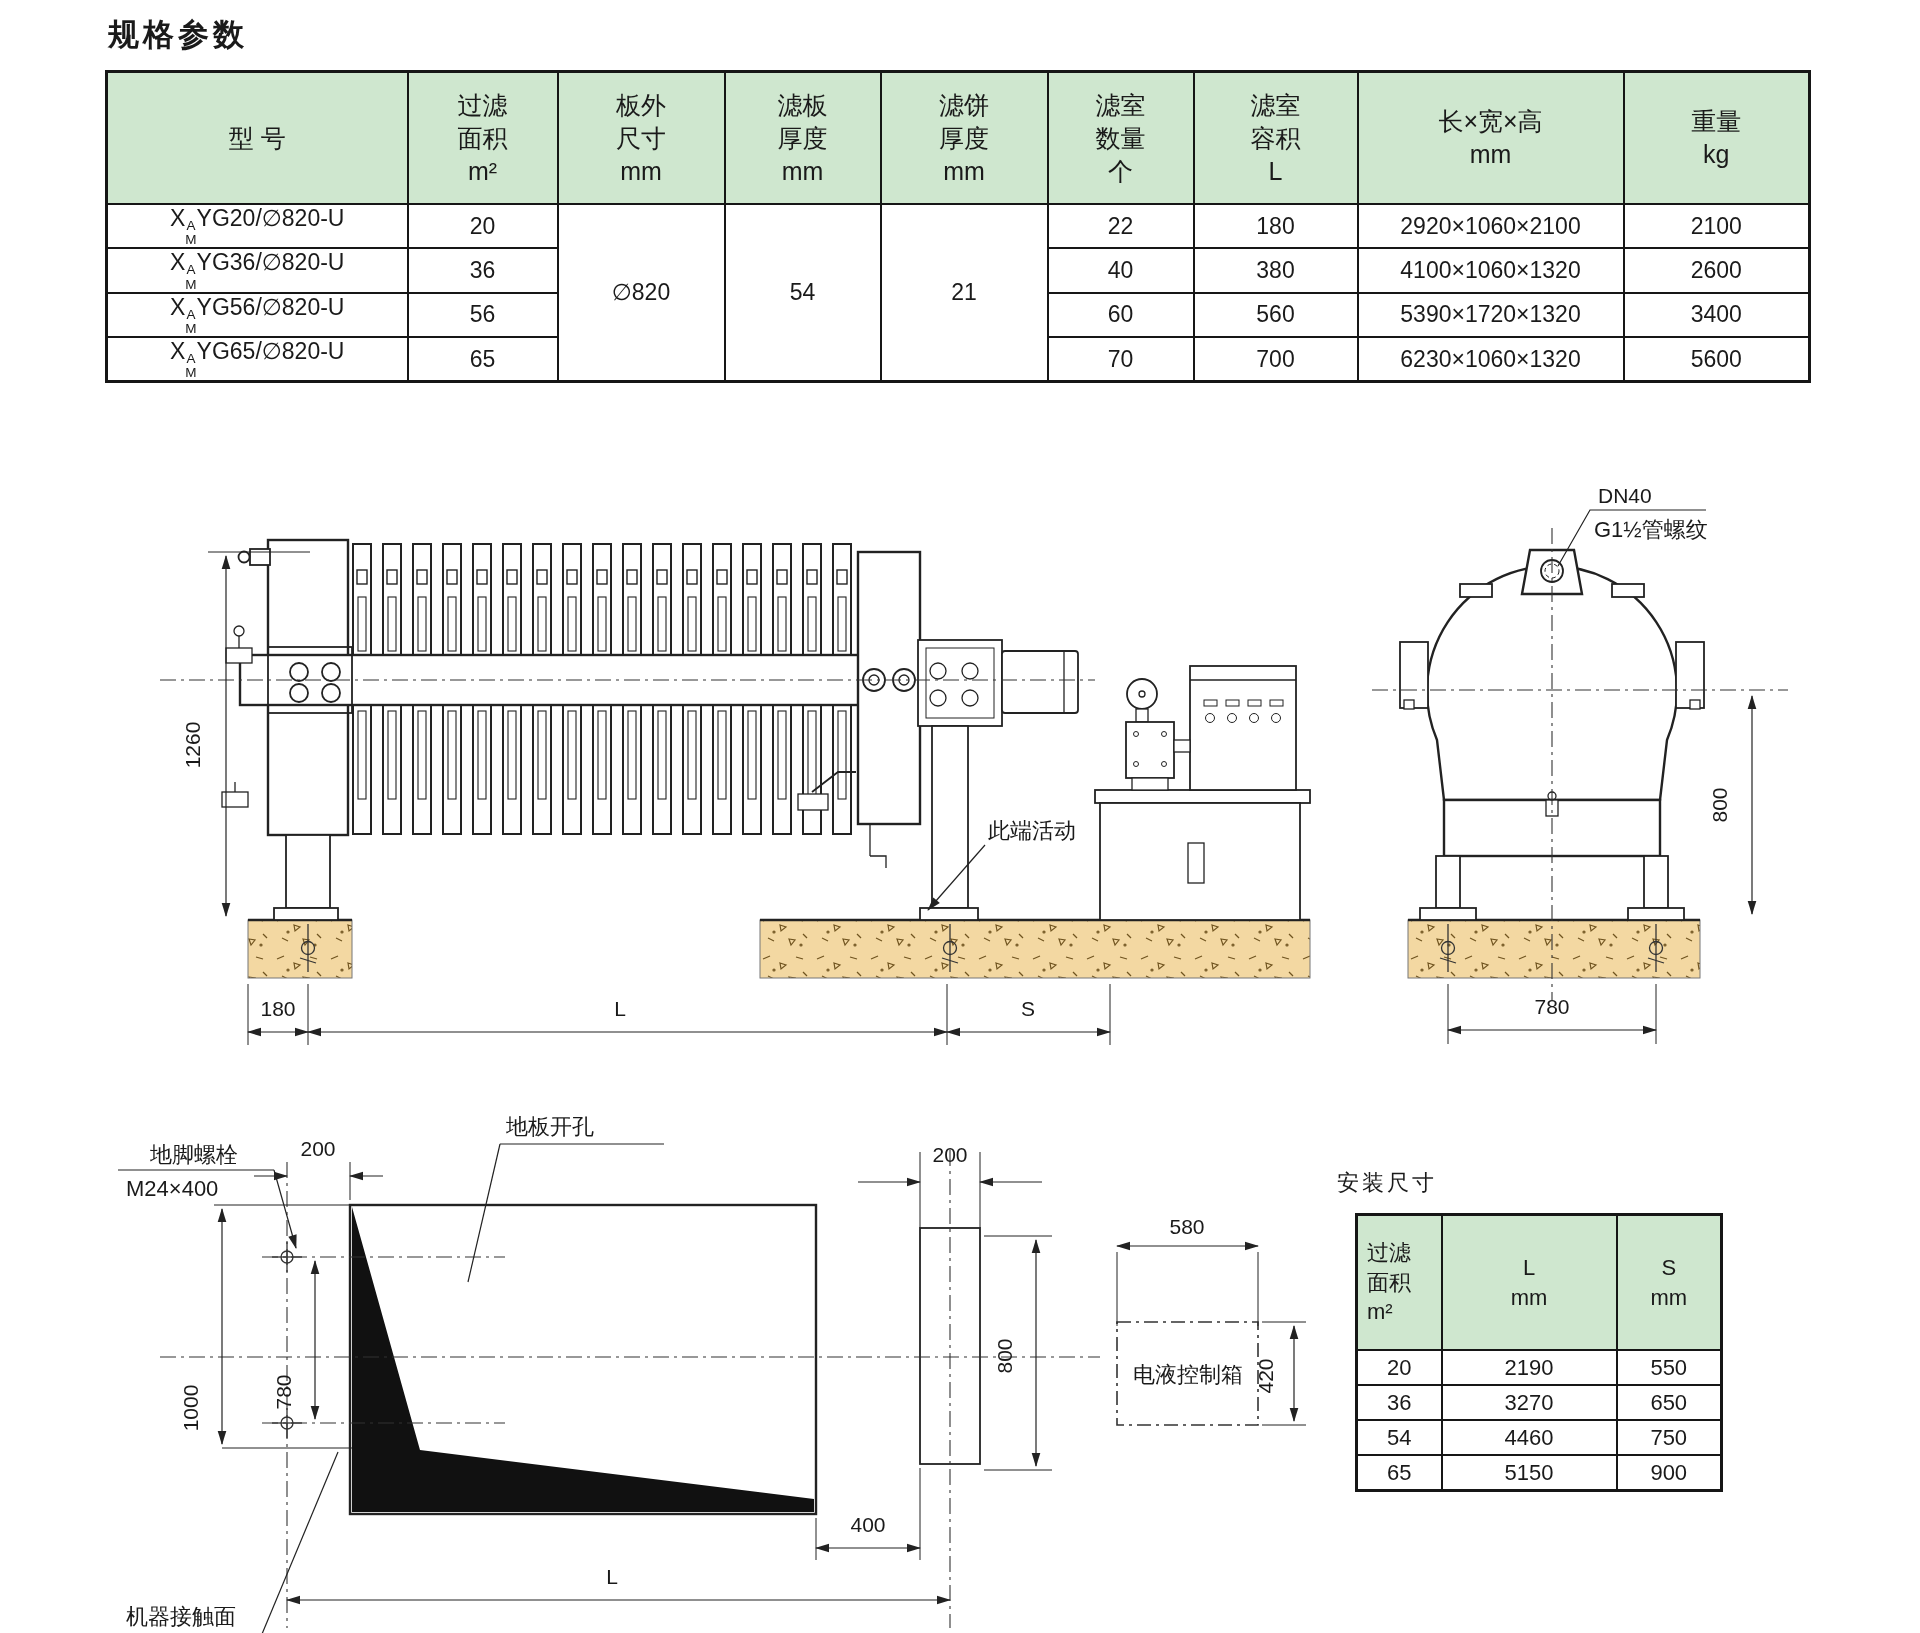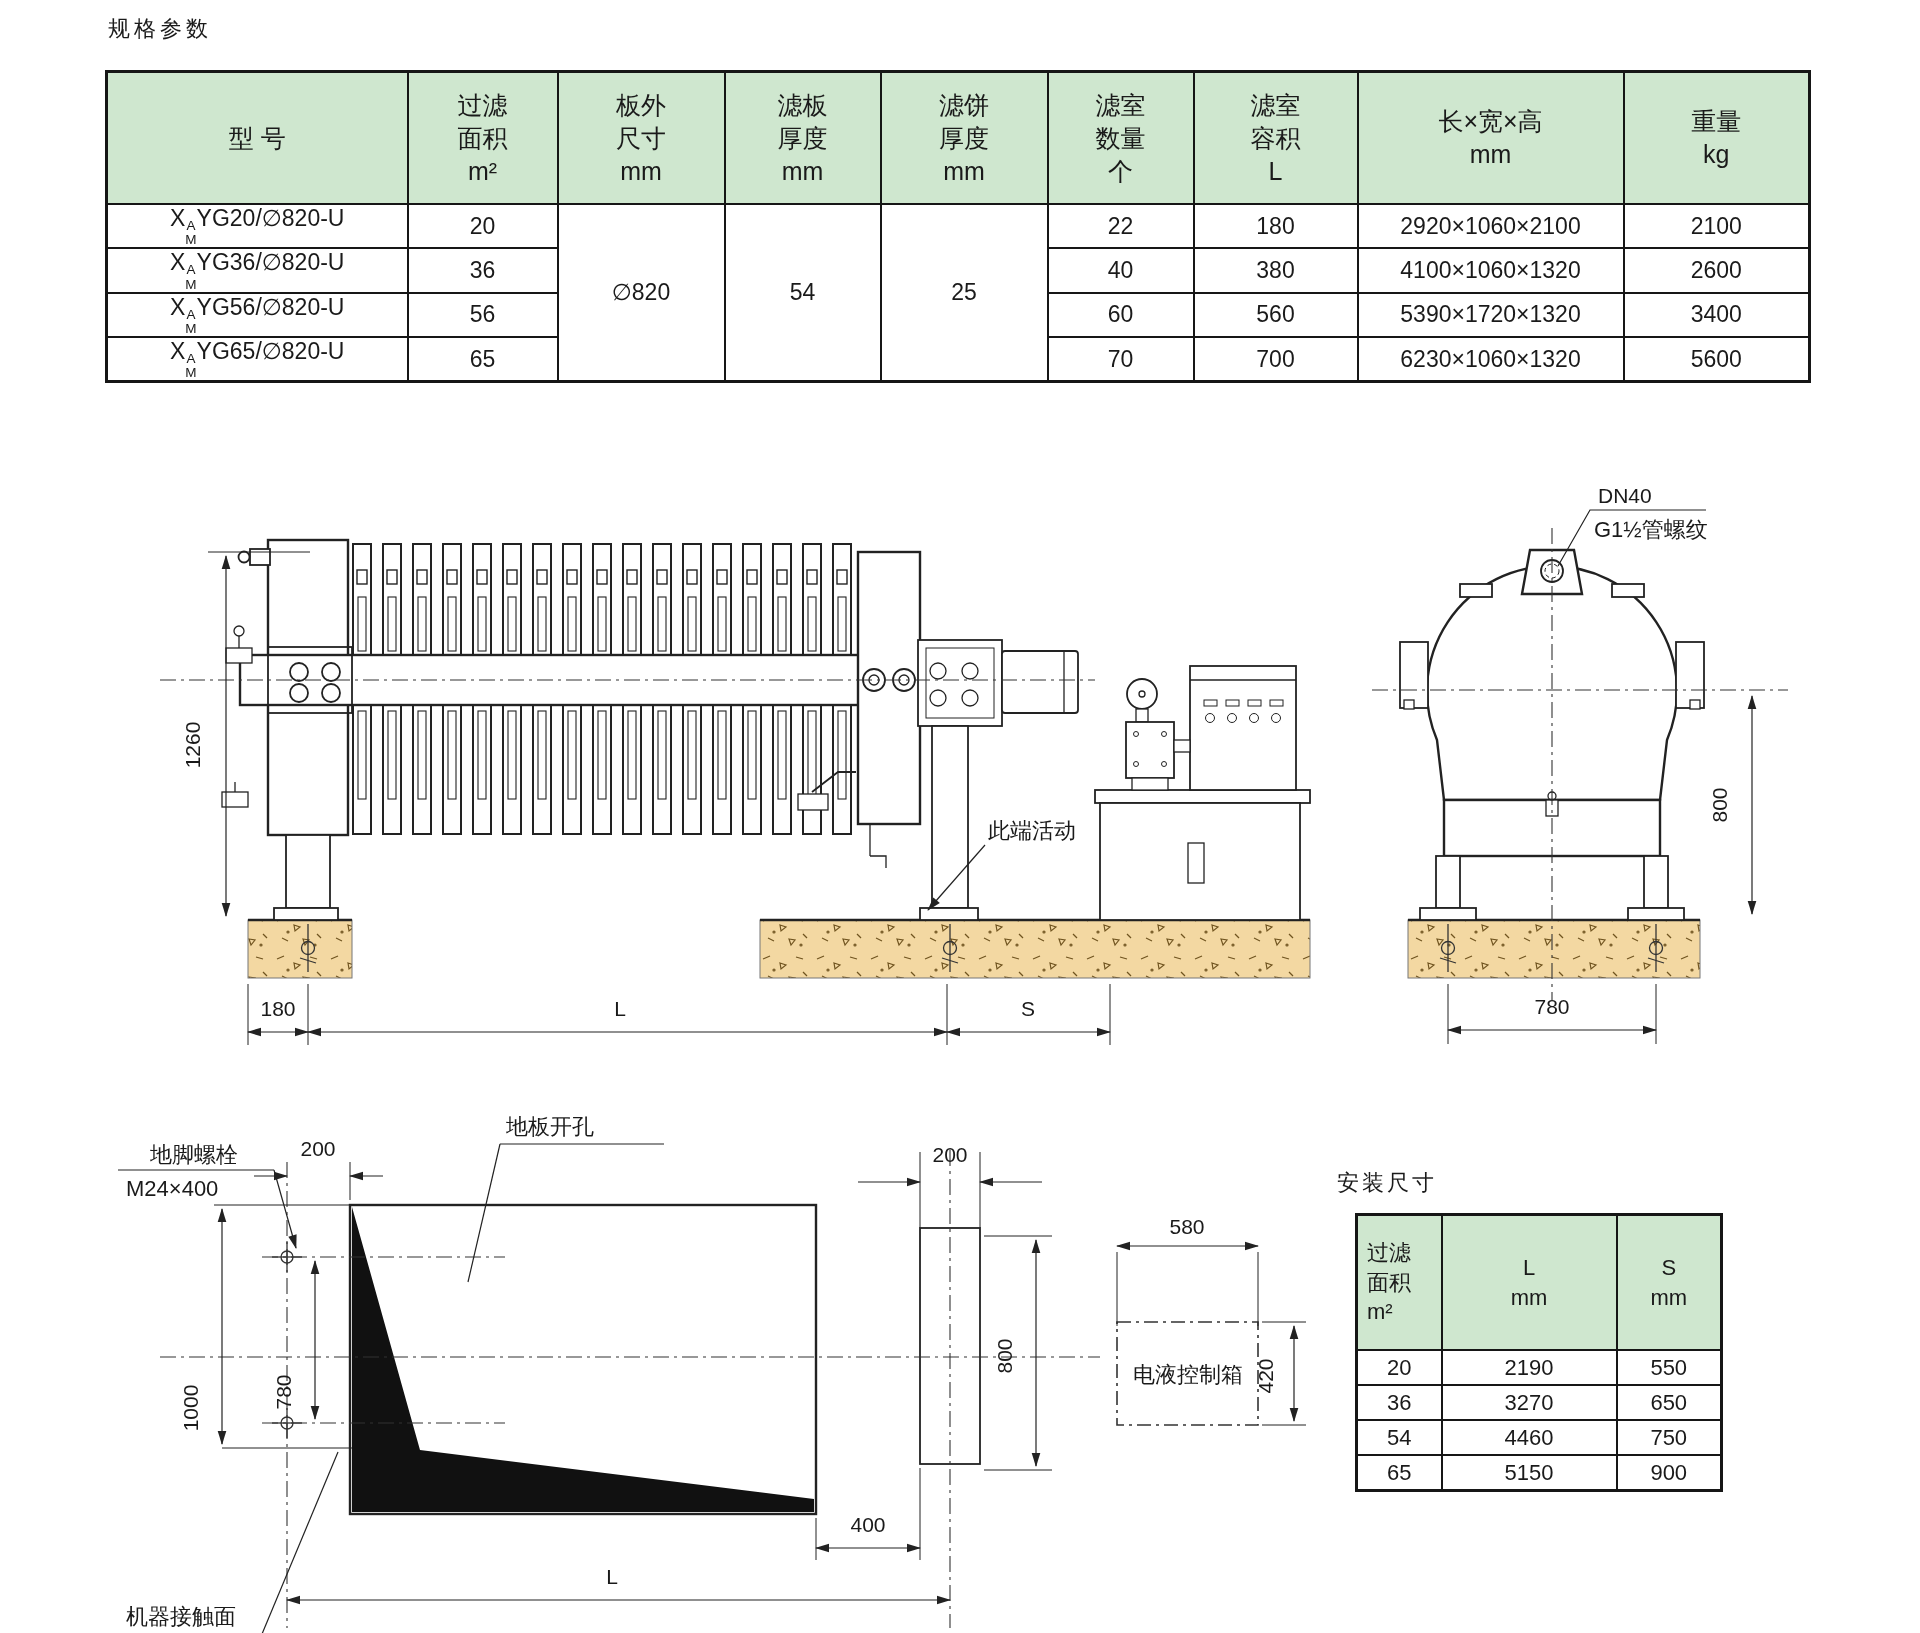--- a/index.html
+++ b/index.html
@@ -1,18 +1,18 @@
 <!DOCTYPE html>
 <html lang="zh"><head>
 <meta charset="utf-8">
 <style>
   html,body{margin:0;padding:0}
   body{width:1920px;height:1633px;position:relative;background:#fff;
        font-family:"Liberation Sans","DejaVu Sans",sans-serif;color:#1a1a1a;overflow:hidden}
-  .page-title{position:absolute;left:108px;top:14px;font-size:22px;font-weight:400;letter-spacing:4px}
+  .page-title{position:absolute;left:108px;top:14px;font-size:31px;font-weight:700;letter-spacing:4px}
   .install-title{position:absolute;left:1337px;top:1168px;font-size:22px;letter-spacing:3px}
 
   table.spec{position:absolute;left:105px;top:70px;width:1703px;border-collapse:collapse;
              table-layout:fixed;border:3px solid #161616}
   table.spec th,table.spec td{border:2.4px solid #161616;text-align:center;padding:0;overflow:hidden}
   table.spec thead th{background:#cfe7cf;height:130px;font-size:25px;font-weight:500;
                       line-height:1.32;white-space:pre-line}
   table.spec tbody td{height:37px;font-size:23px;background:#fff}
   td.model-cell{text-align:left;padding-left:34px}
   .stack{display:inline-flex;flex-direction:column;font-size:13.5px;line-height:1.05;
@@ -86,21 +86,21 @@
   </thead>
   <tbody>
     <tr>
       <td class="model-cell"><span>X</span><span class="stack">
             <span>A</span>
             <span>M</span>
           </span><span>YG20/∅820-U</span></td>
       <td>20</td>
       <td rowspan="4">∅820</td>
       <td rowspan="4">54</td>
-      <td rowspan="4">25</td>
+      <td rowspan="4">21</td>
       <td>22</td>
       <td>180</td>
       <td>2920×1060×2100</td>
       <td>2100</td>
     </tr>
     <tr>
       <td class="model-cell"><span>X</span><span class="stack">
             <span>A</span>
             <span>M</span>
           </span><span>YG36/∅820-U</span></td>

